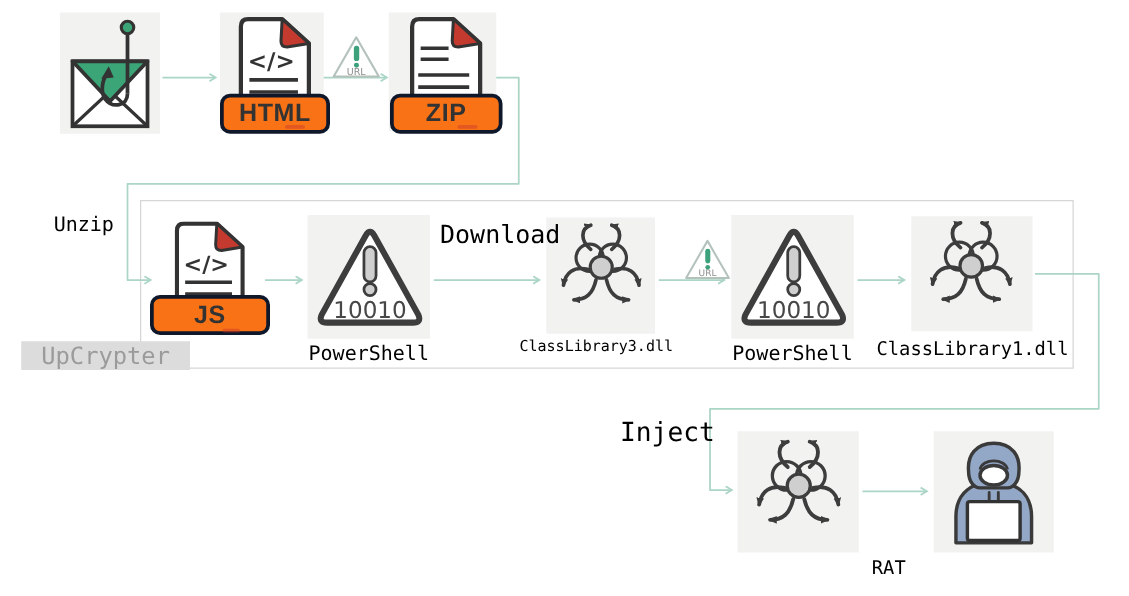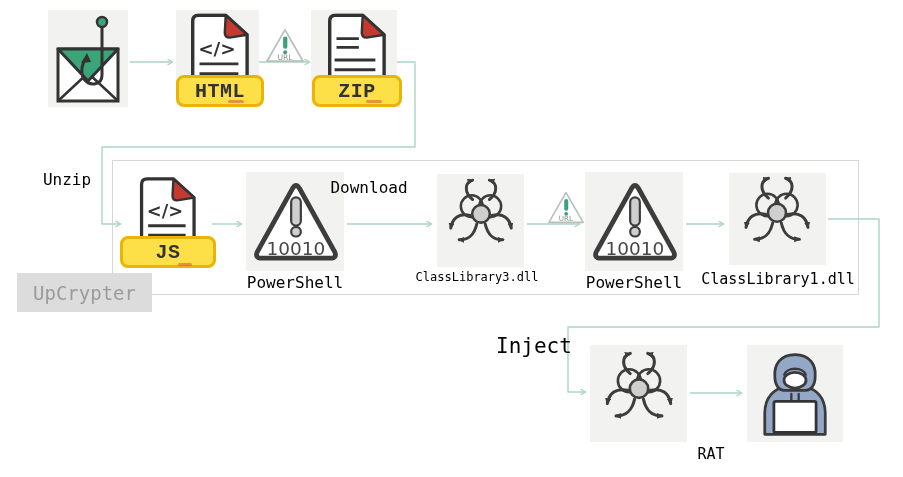--- a/index.html
+++ b/index.html
@@ -6,24 +6,24 @@
   .canvas{position:relative;width:903px;height:477px;background:#ffffff;overflow:hidden;
           font-family:"DejaVu Sans Mono", monospace;}
   .abs{position:absolute;}
   .bg{position:absolute;background:#f2f2f1;}
   .container-box{position:absolute;left:112px;top:160px;width:745px;height:133px;
                  border:1px solid #d6d6d6;z-index:1;}
   .edges-svg{position:absolute;left:0;top:0;z-index:2;pointer-events:none;}
   .node{z-index:3;}
   .mono-label{position:absolute;color:#000000;text-align:center;z-index:4;
               font-family:"DejaVu Sans Mono", monospace;}
-  .pill{position:absolute;background:#fde047;border:3px solid #eab308;border-radius:8px;
+  .pill{position:absolute;background:#f97316;border:3px solid #0f172a;border-radius:8px;
         display:flex;align-items:center;justify-content:center;z-index:4;
-        font-family:Liberation Mono, monospace;font-weight:bold;color:#333;letter-spacing:0.5px;}
-  .upcrypter{position:absolute;left:17px;top:273px;width:135px;height:39px;background:#dcdcdc;
+        font-family:Liberation Sans, sans-serif;font-weight:bold;color:#333;letter-spacing:0.5px;}
+  .upcrypter{position:absolute;left:17px;top:273px;width:135px;height:23px;background:#dcdcdc;
              color:#9b9b9b;font-size:19px;display:flex;align-items:center;justify-content:center;
              z-index:5;}
   .wm{position:absolute;background:rgba(200,55,45,0.45);border-radius:2px;z-index:5;}
 </style>
 </head>
 <body>
 
 <div class="canvas">
 
   <svg width="0" height="0" style="position:absolute" aria-hidden="true">
@@ -142,21 +142,21 @@
   <div class="pill" style="left:120px;top:236px;width:90px;height:26px;font-size:20px">JS</div>
   <div class="wm" style="left:178px;top:263px;width:14px;height:3px"></div>
 
   <div class="bg node" style="left:246px;top:172px;width:98px;height:99px"></div>
   <svg class="abs node" style="left:252px;top:177px" width="88" height="90" viewBox="0 0 100 92">
     <use href="#sym-tri"></use>
     <text x="50" y="83" text-anchor="middle" font-family="DejaVu Sans" font-size="21" fill="#474747">10010</text>
   </svg>
   <div class="mono-label" style="left:243px;top:273px;width:104px;font-size:16px">PowerShell</div>
 
-  <div class="mono-label" style="left:324px;top:177px;width:90px;font-size:16px;line-height:21px">
+  <div class="mono-label" style="left:352px;top:177px;width:90px;font-size:20px;line-height:21px">
     <div>Download</div>
   </div>
 
   <div class="bg node" style="left:437px;top:174px;width:87px;height:93px"></div>
   <svg class="abs node" style="left:439px;top:176px" width="84" height="84" viewBox="0 0 100 100">
       <use href="#sym-mal"></use>
     </svg>
   <div class="mono-label" style="left:395px;top:270px;width:164px;font-size:12px">ClassLibrary3.dll</div>
 
   <svg class="abs node" style="left:546px;top:190px" width="40" height="36" viewBox="0 0 44 40">

